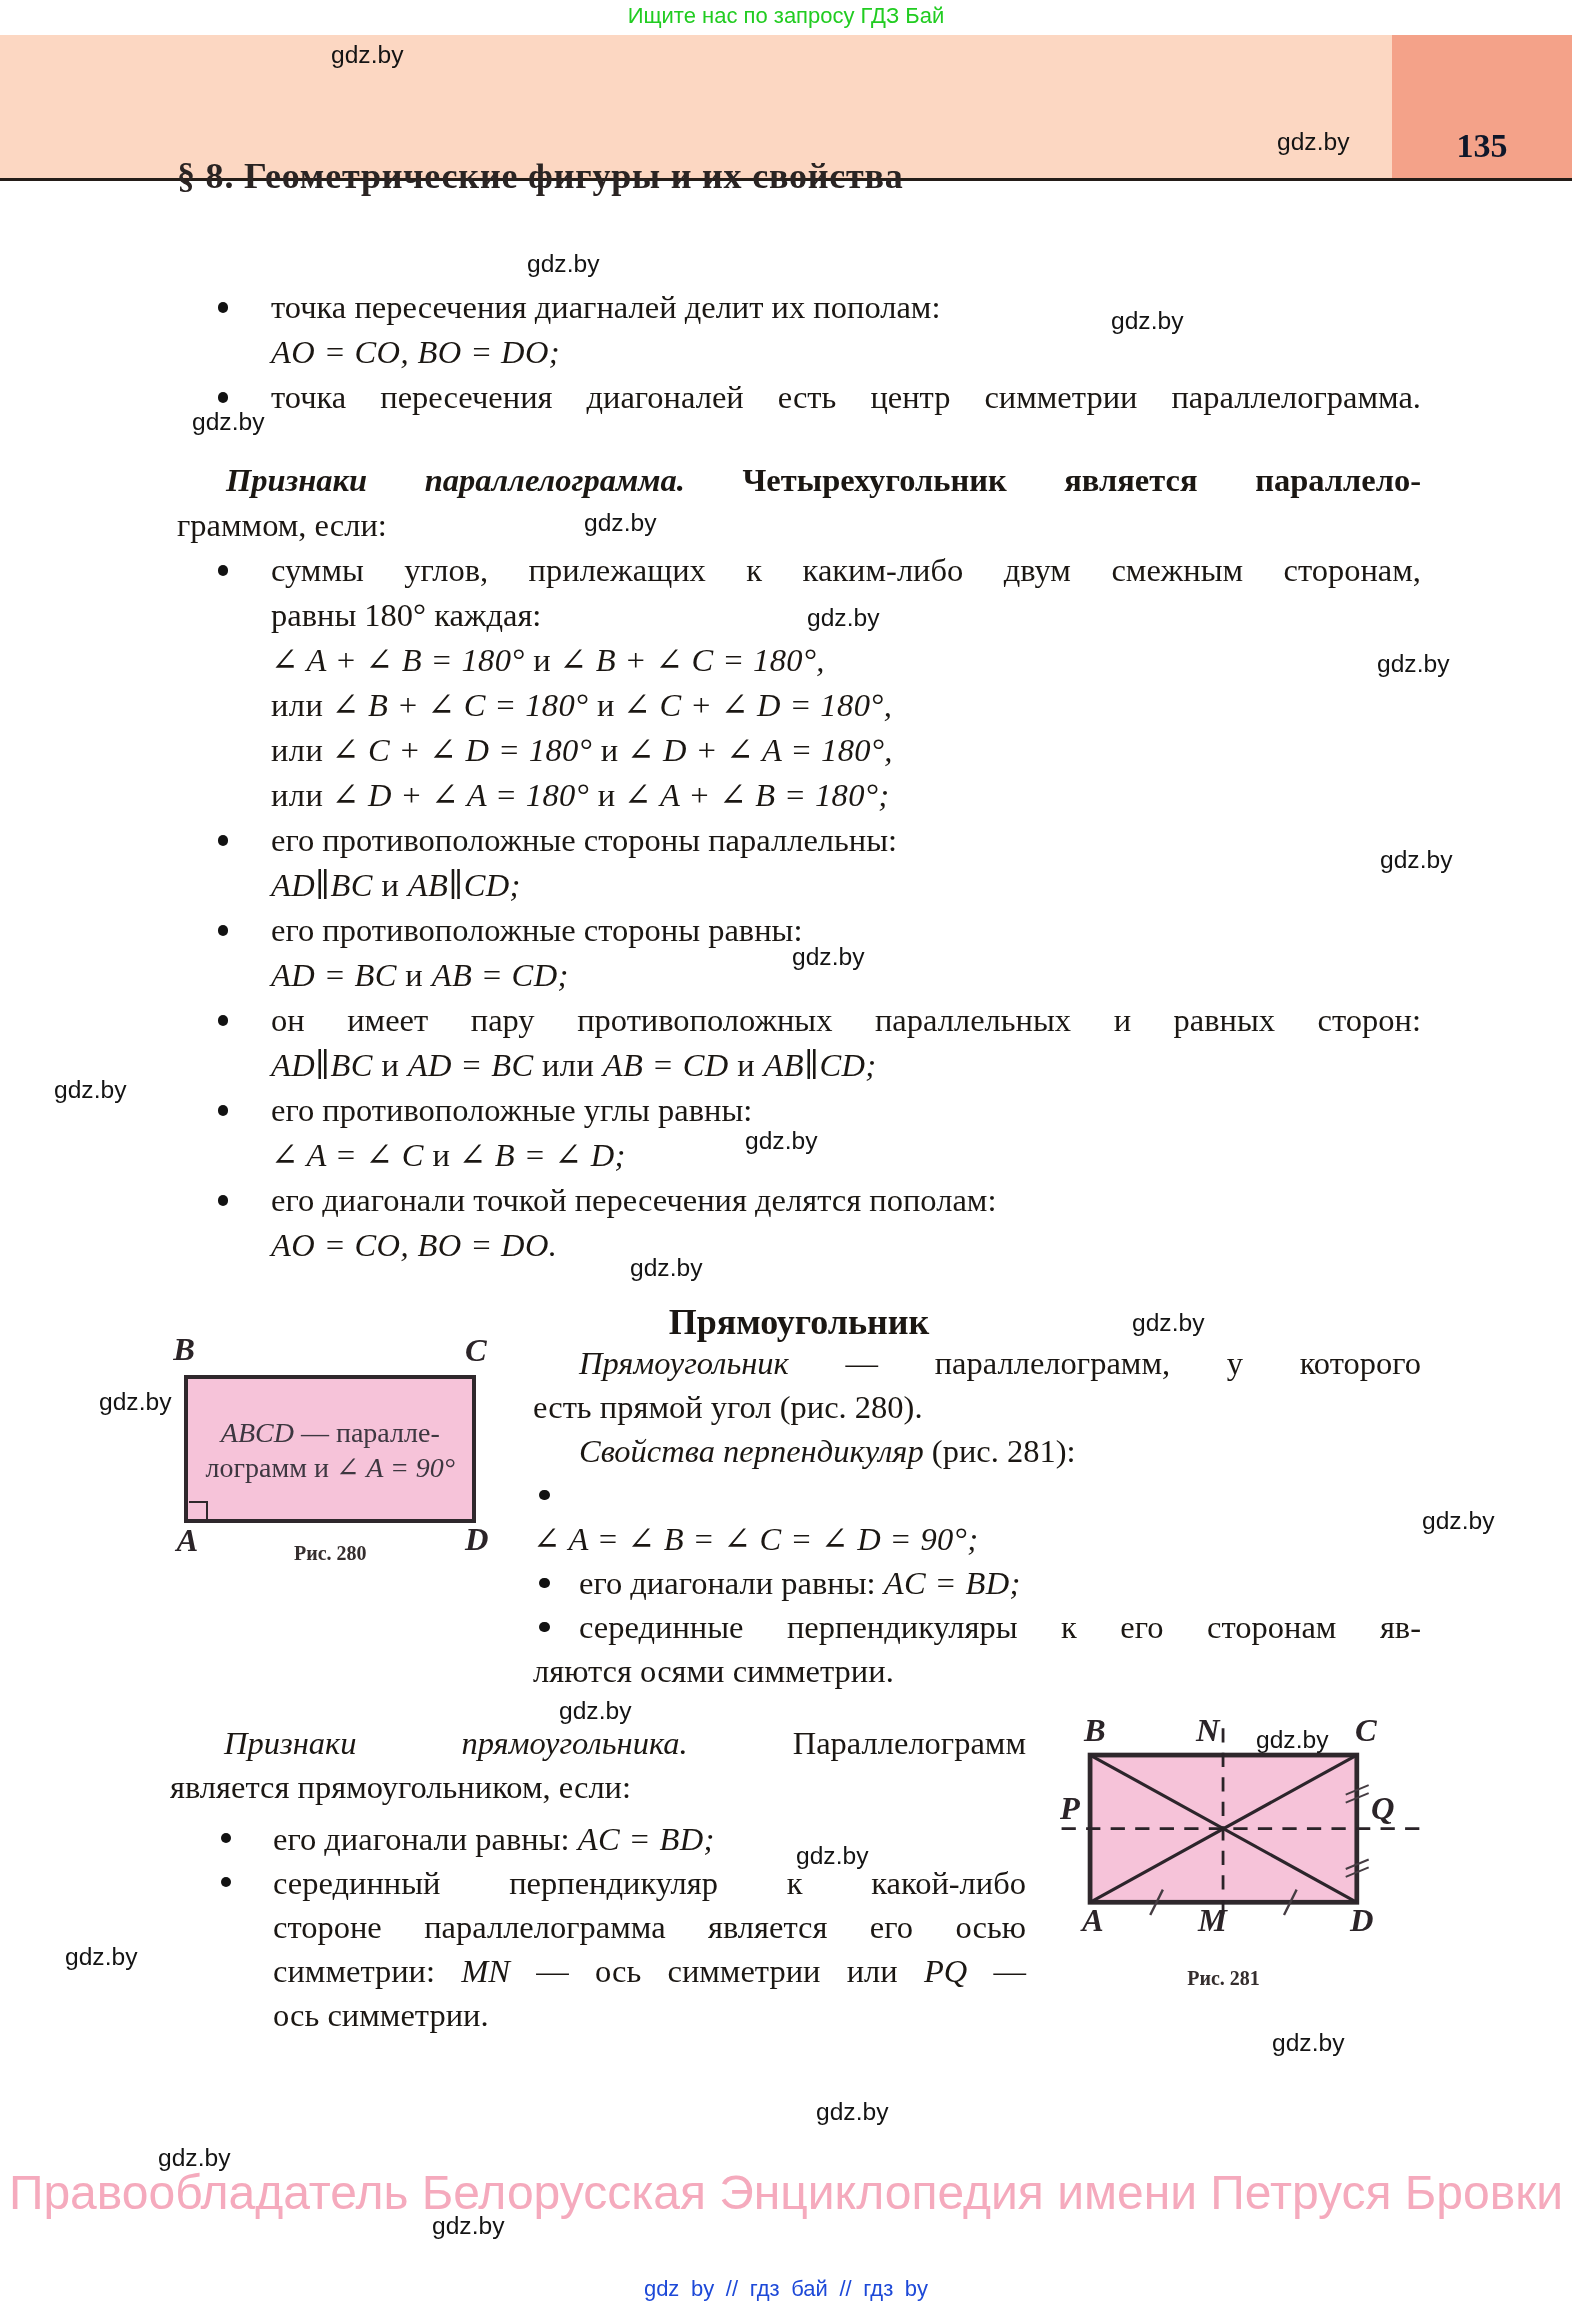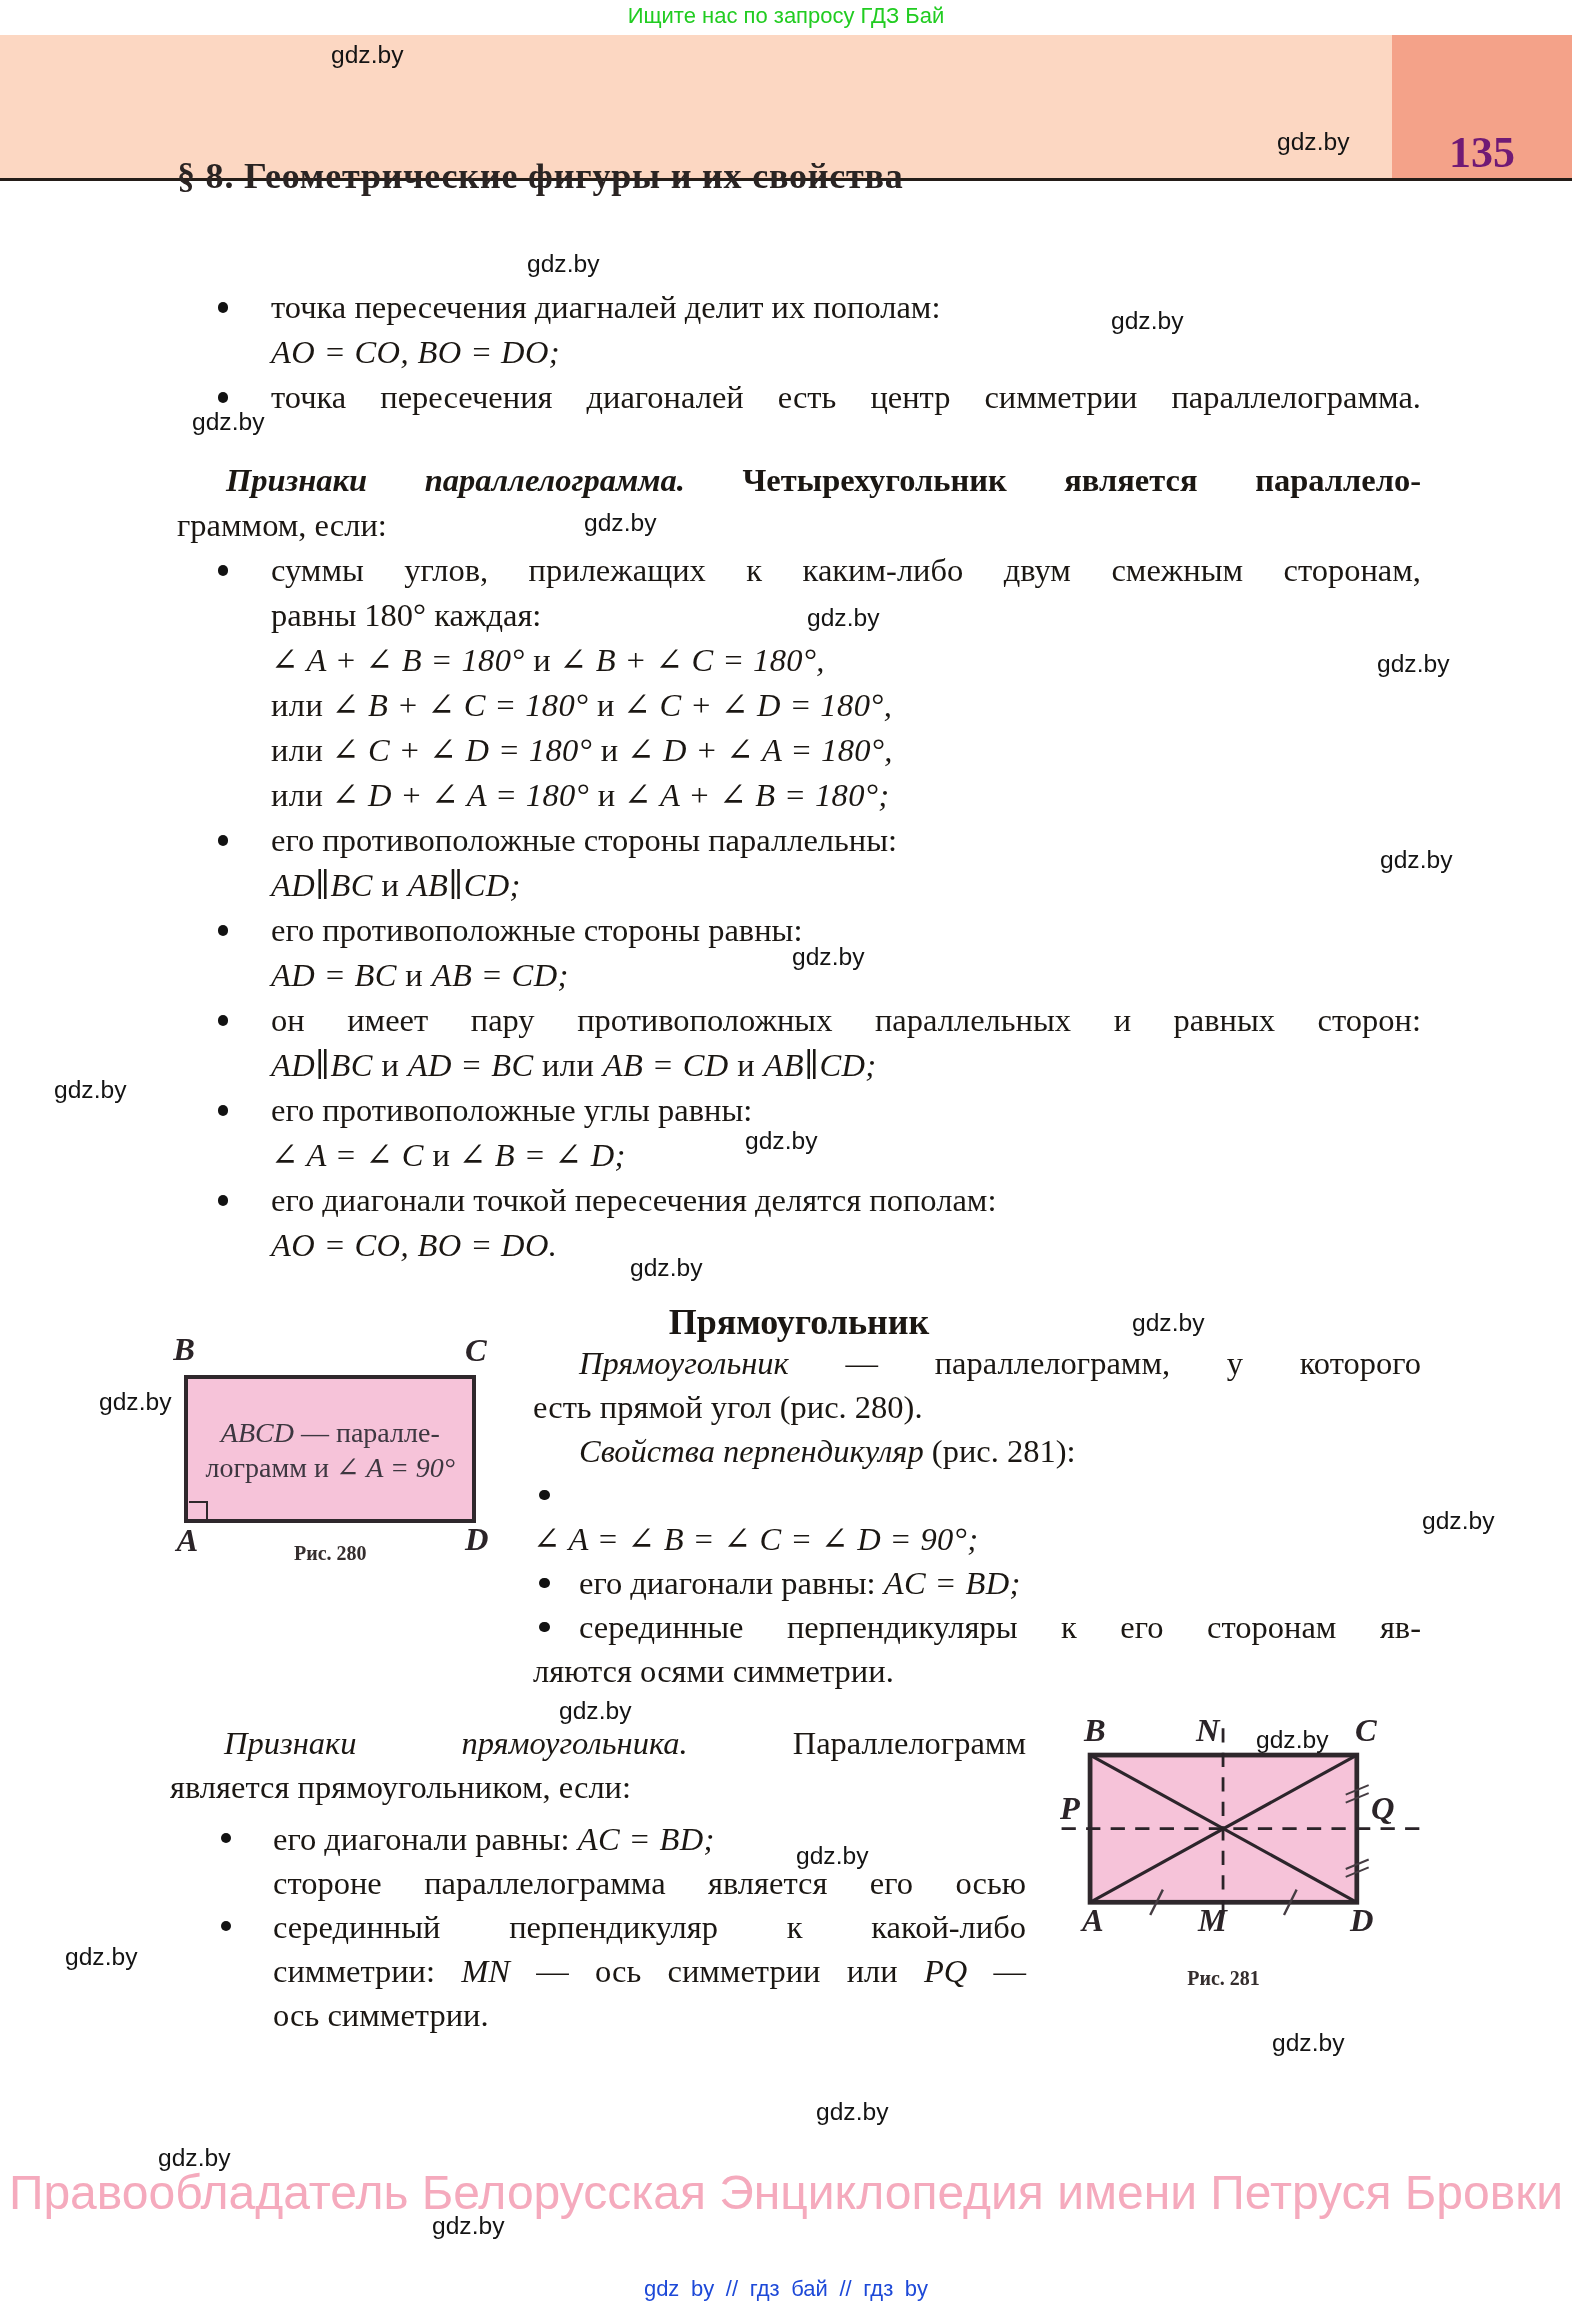--- a/index.html
+++ b/index.html
@@ -6,21 +6,21 @@
   .page{position:relative;width:1572px;height:2319px;background:#ffffff;overflow:hidden;
         font-family:"Liberation Serif","DejaVu Serif",serif;color:#1b1713;}
   
   .banner{position:absolute;left:0;top:3.2px;width:100%;text-align:center;
           font-family:"Liberation Sans","DejaVu Sans",sans-serif;font-size:22px;color:#21cc21;}
   
   .band{position:absolute;left:0;top:35px;width:1572px;height:146px;background:#fcd7c2;
         border-bottom:3.2px solid #241d18;box-sizing:border-box;}
   .band-title{position:absolute;left:177px;top:120px;font-size:36px;font-weight:bold;color:#2a2423;letter-spacing:0.8px;}
   .pagenum-box{position:absolute;left:1392px;top:0;width:180px;height:143px;background:#f4a289;}
-  .pagenum{position:absolute;left:0;top:92px;width:100%;text-align:center;font-size:44px;font-weight:bold;color:#701a75;}
+  .pagenum{position:absolute;left:0;top:92px;width:100%;text-align:center;font-size:34px;font-weight:bold;color:#0f172a;}
   
   .wm{position:absolute;font-family:"Liberation Sans","DejaVu Sans",sans-serif;
       font-size:24.6px;color:#141414;white-space:nowrap;}
   
   .main-col{position:absolute;left:177px;top:285px;width:1244px;font-size:32.5px;line-height:45px;}
   .ln{position:relative;min-height:45px;}
   .b{padding-left:94px;}
   .ind{padding-left:94px;}
   .dot{position:absolute;left:41px;top:17.4px;width:10.3px;height:10.3px;border-radius:50%;background:#121212;}
   .pind{text-indent:49px;}
@@ -179,25 +179,25 @@
 
   <div class="signs-col">
     <div class="ln pind2 just">
       <span class="it">Признаки прямоугольника.</span><span> Параллелограмм</span>
     </div>
     <div class="ln">является прямоугольником, если:</div>
     <div class="ln lb" style="margin-top:8px;">
       <span class="dot"></span>
       <span>его диагонали равны: </span><span class="it fm">AC = BD;</span>
     </div>
+    <div class="ln lb just">
+      <span class="dot"></span>
+      <span>серединный перпендикуляр к какой-либо</span>
+    </div>
     <div class="ln lind just">стороне параллелограмма является его осью</div>
-    <div class="ln lb just">
-      <span class="dot"></span>
-      <span>серединный перпендикуляр к какой-либо</span>
-    </div>
     <div class="ln lind just">
       <span>симметрии: </span><span class="it">MN</span><span> — ось симметрии или </span><span class="it">PQ</span><span> —</span>
     </div>
     <div class="ln lind">ось симметрии.</div>
   </div>
 
   <div class="fig" style="left:1060px;top:1712px;width:372px;height:333px;">
     <svg class="f281-svg" width="372" height="246" viewBox="0 0 470 310">
       <rect x="38" y="54" width="337" height="186" fill="#f6c3d9" stroke="#2f282c" stroke-width="6"></rect>
       <line x1="38" y1="54" x2="375" y2="240" stroke="#2c252b" stroke-width="4"></line>

